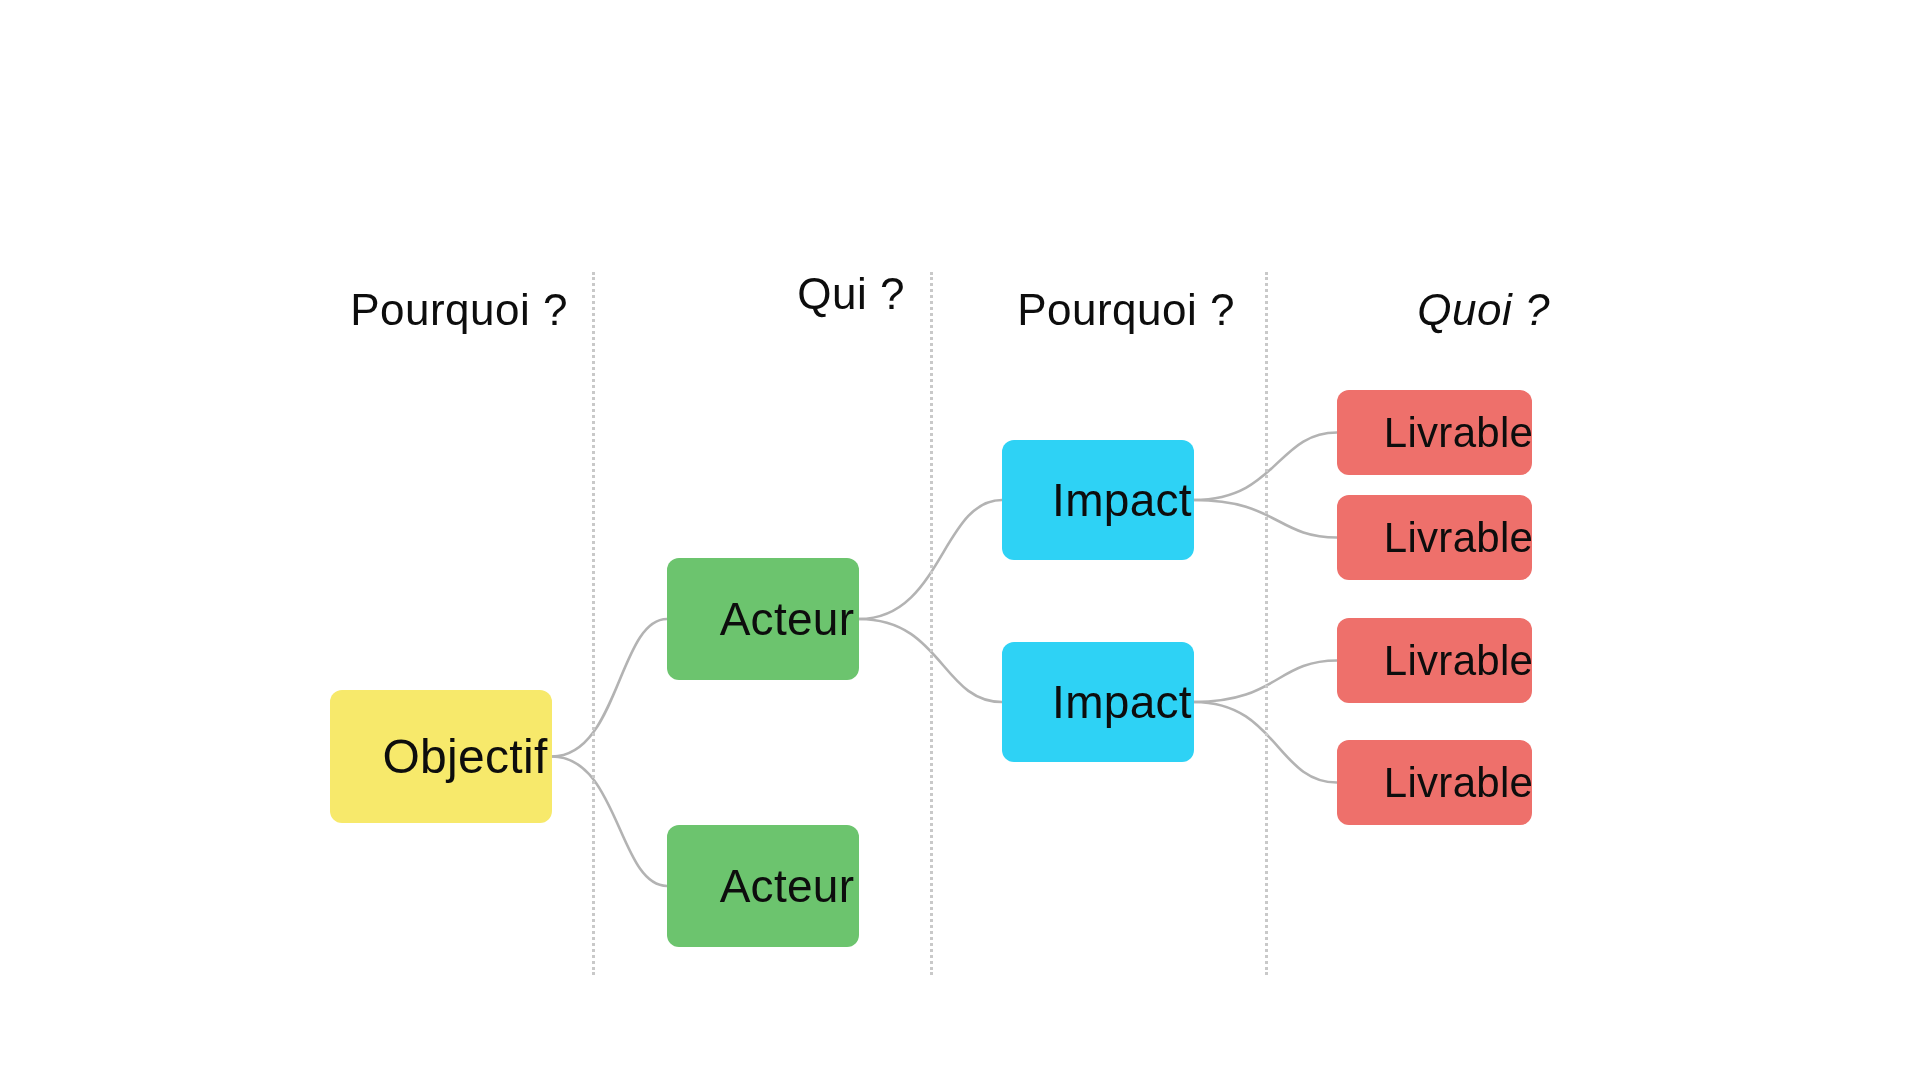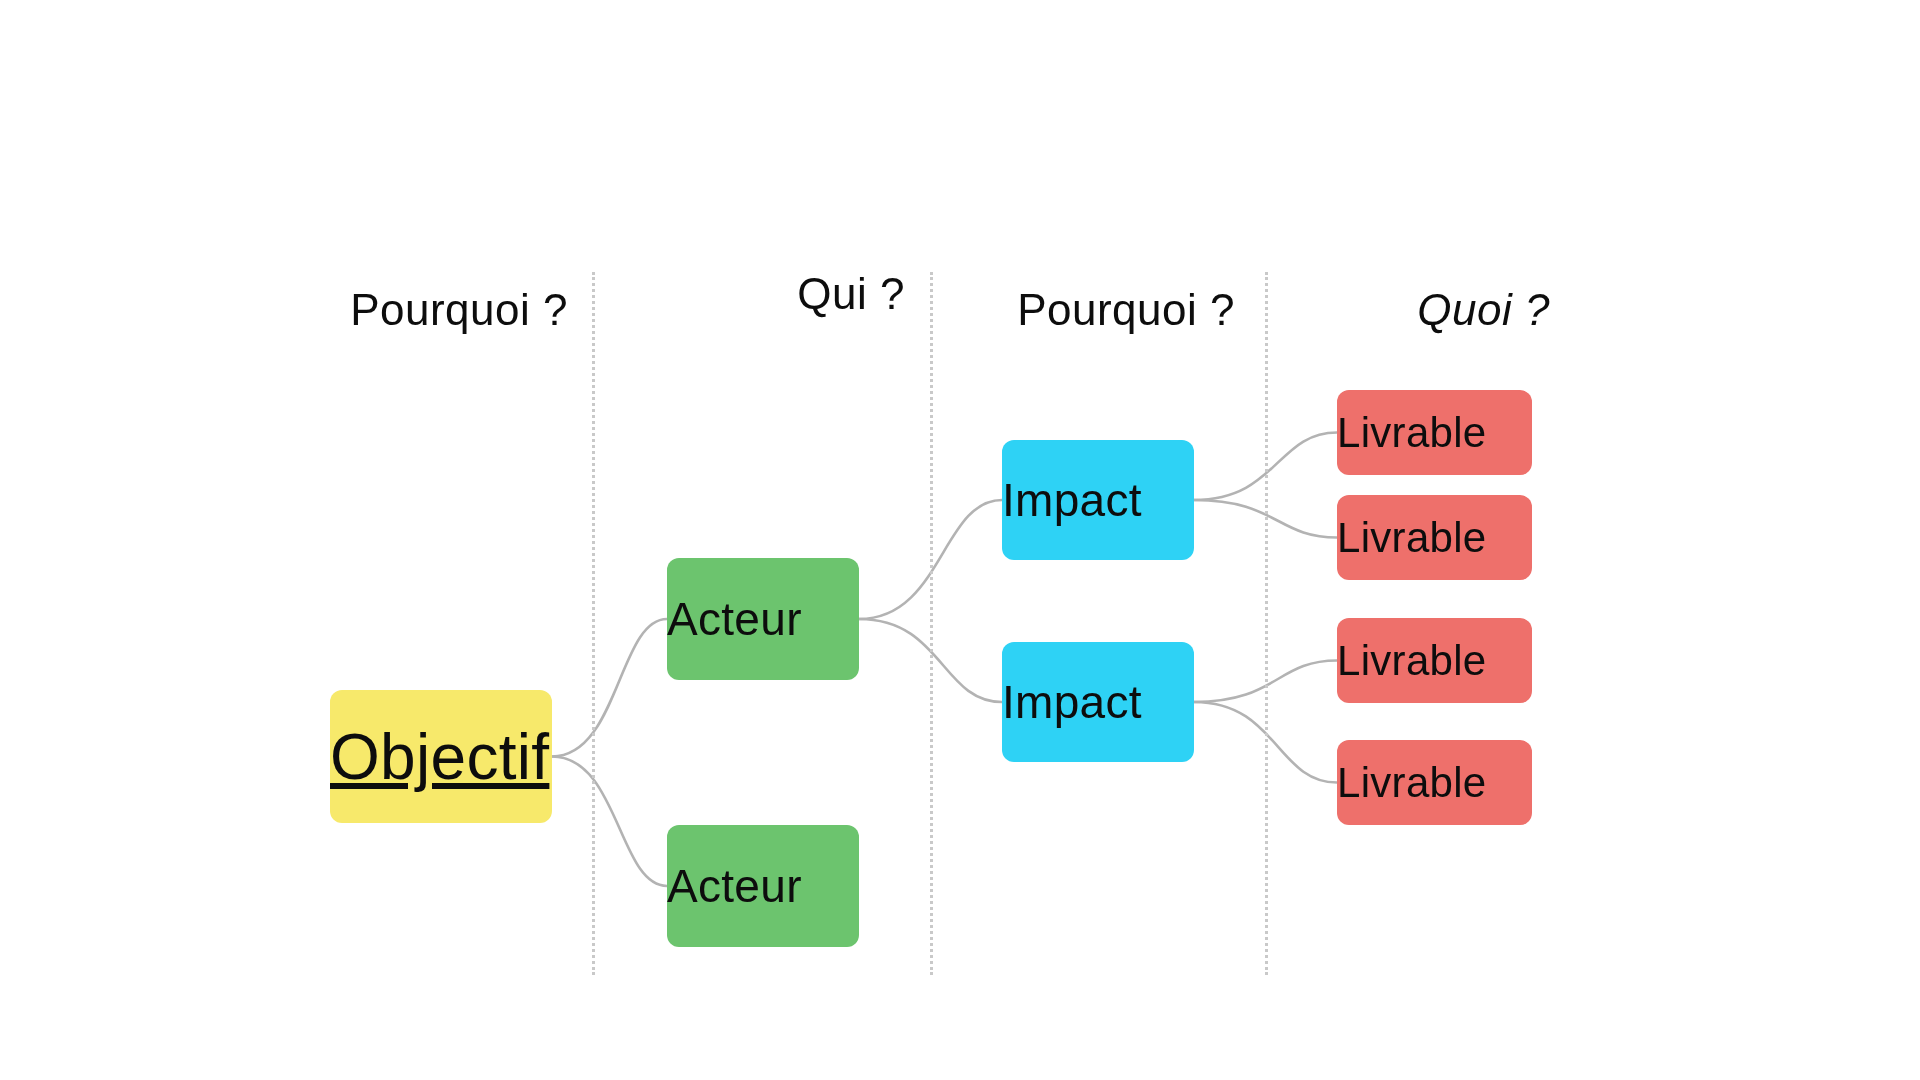--- a/index.html
+++ b/index.html
@@ -70,32 +70,33 @@
     height: 1080px;
     pointer-events: none;
   }
 
   
   .node {
     position: absolute;
     border-radius: 12px;
     display: flex;
     align-items: center;
-    justify-content: flex-start;
+    justify-content: center;
     box-sizing: border-box;
+    padding-left: 48px;
   }
   .node-label {
     font-size: 46px;
     font-weight: 400;
     color: #0d0d0d;
     line-height: 1;
     white-space: nowrap;
     letter-spacing: 0.3px;
   }
-  .node.objectif .node-label { font-size: 64px; text-decoration: underline; }
+  .node.objectif .node-label { font-size: 48px; }
   .node.livrable .node-label { font-size: 42px; }
 </style>
 </head>
 <body>
 
 <div id="slide">
 
 
   <div id="diagram">
 

